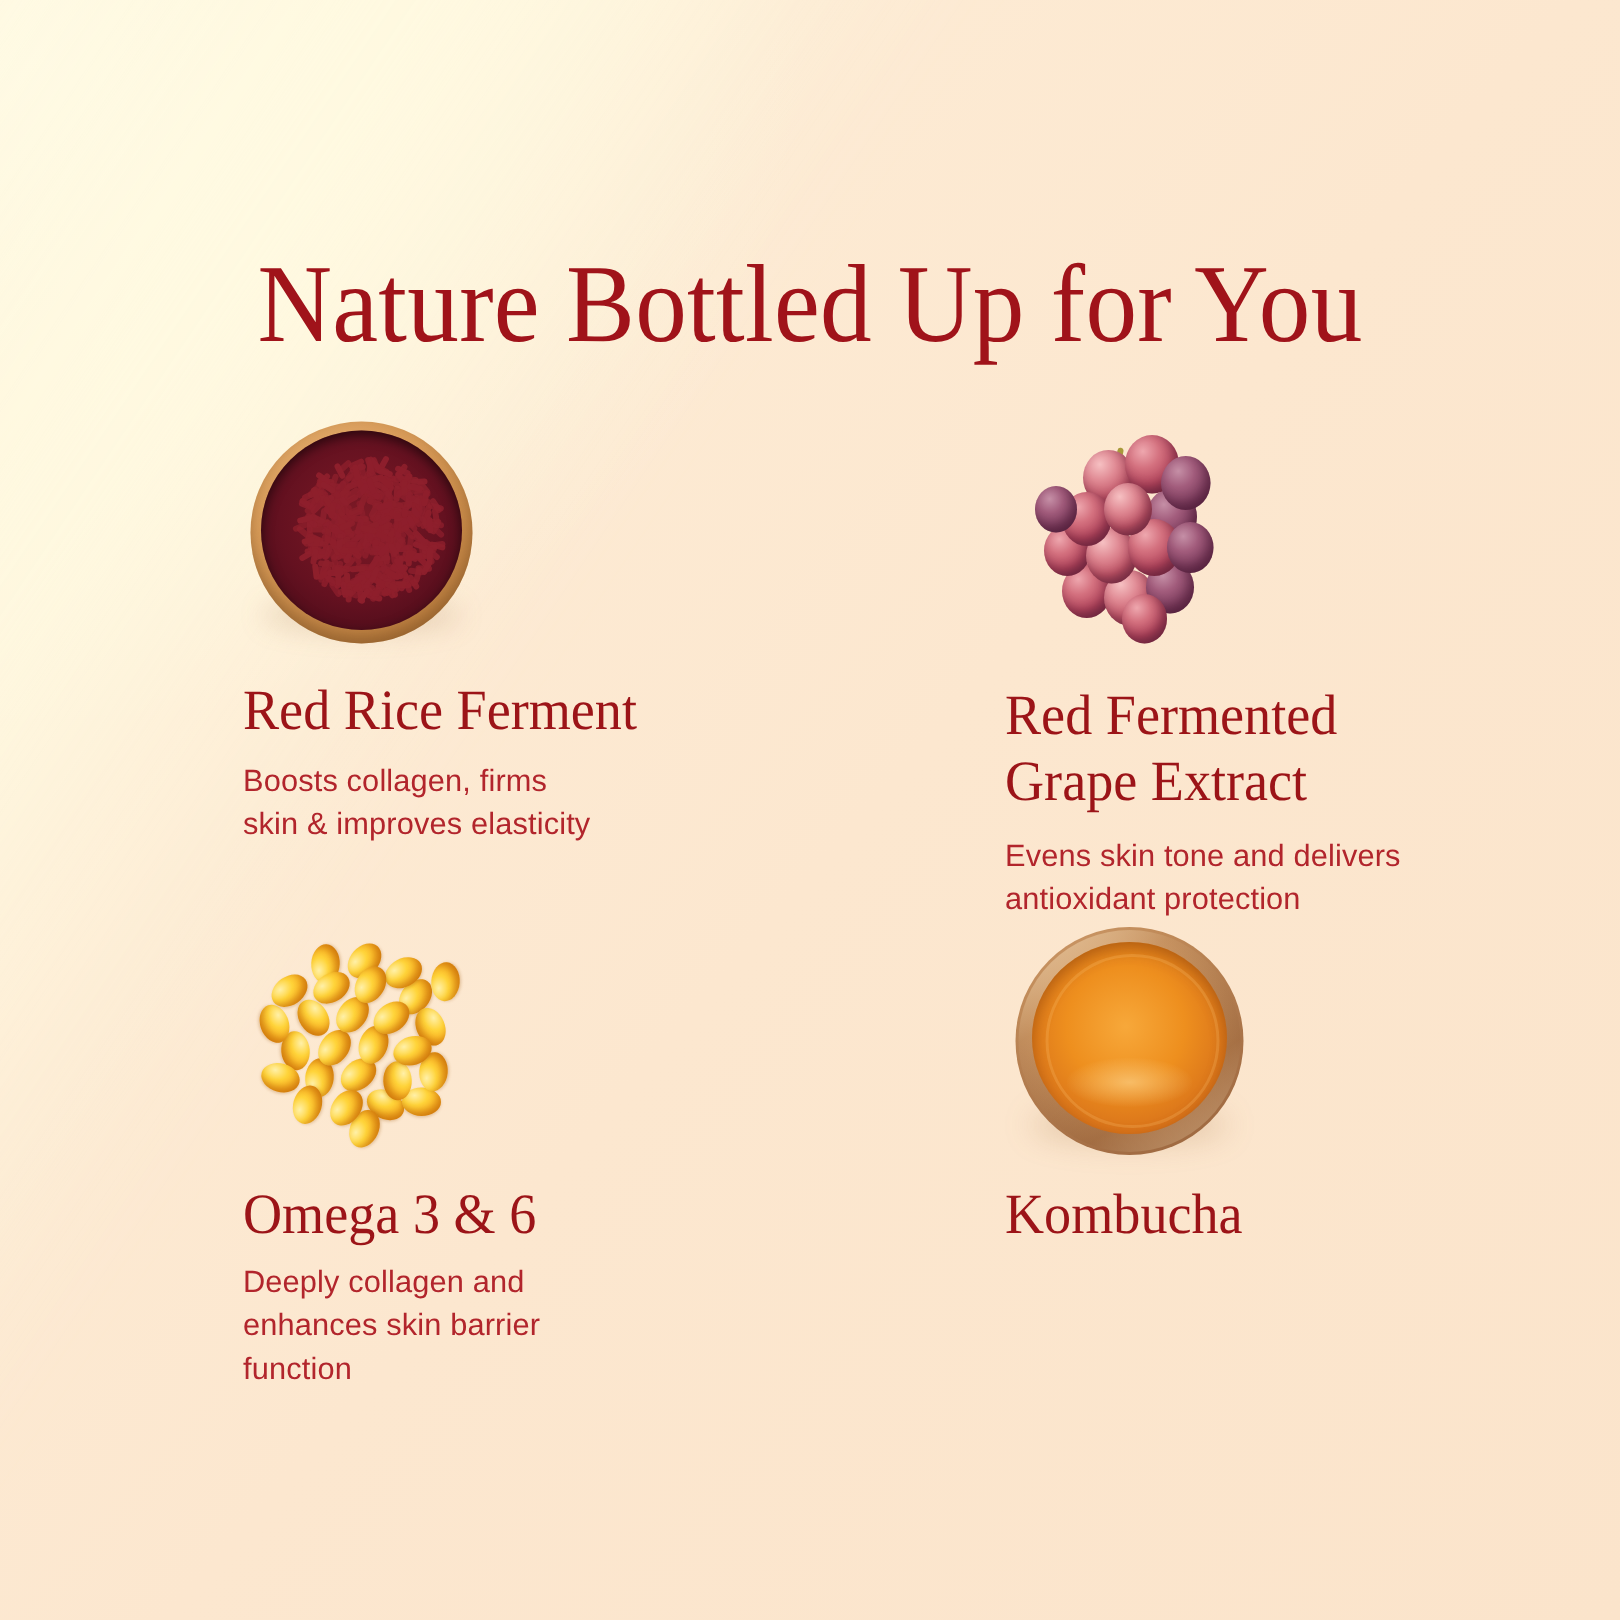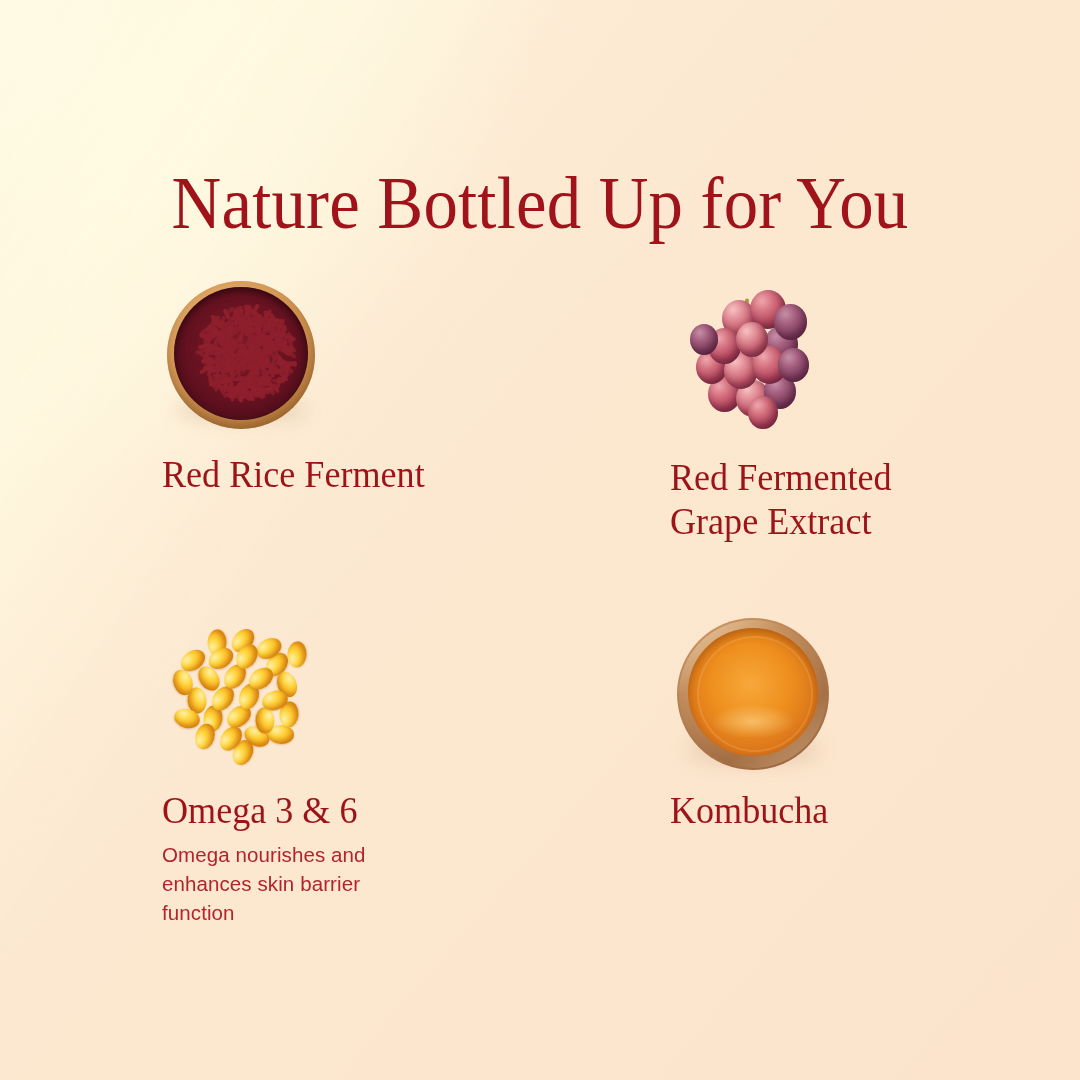--- a/index.html
+++ b/index.html
@@ -670,20 +670,22 @@
               <div class="rice" style="left: 40.1px; top: 71px; background: rgb(142, 31, 44); transform: rotate(30deg); opacity: 0.78;"></div>
               <div class="rice" style="left: 56.4px; top: 74.4px; background: rgb(142, 31, 44); transform: rotate(179deg); opacity: 0.82;"></div>
               <div class="rice" style="left: 68.4px; top: 61.7px; background: rgb(142, 31, 44); transform: rotate(158deg); opacity: 0.89;"></div>
               <div class="rice" style="left: 66.2px; top: 63.5px; background: rgb(142, 31, 44); transform: rotate(14deg); opacity: 0.73;"></div>
               <div class="rice" style="left: 50.5px; top: 106.1px; background: rgb(142, 31, 44); transform: rotate(5deg); opacity: 0.77;"></div>
               <div class="rice" style="left: 47px; top: 72.1px; background: rgb(142, 31, 44); transform: rotate(94deg); opacity: 0.86;"></div>
             </div>
         </div>
       </div>
       <h2 class="item-title">Red Rice Ferment</h2>
+      <p class="item-desc">Boosts collagen, firms
+skin &amp; improves elasticity</p>
     </div>
 
     <div class="cell cell-tr">
       <div class="figure">
         <div class="grapes-wrap" id="grapesArt">
             <div class="stem" style="left: 62px; top: 14px; width: 4px; height: 52px; transform: rotate(12deg);"></div>
             <div class="stem" style="left: 54px; top: 48px; width: 3px; height: 40px; transform: rotate(-16deg);"></div>
             <div class="stem" style="left: 70px; top: 44px; width: 3px; height: 36px; transform: rotate(14deg);"></div>
             <div class="grape light" style="left: 44px; top: 16px; width: 34px; height: 37px; z-index: 10;"></div>
             <div class="grape" style="left: 72px; top: 6px; width: 36px; height: 39px; z-index: 11;"></div>
@@ -697,20 +699,22 @@
             <div class="grape dark" style="left: 100px; top: 64px; width: 31px; height: 34px; z-index: 14;"></div>
             <div class="grape" style="left: 30px; top: 92px; width: 33px; height: 36px; z-index: 10;"></div>
             <div class="grape light" style="left: 58px; top: 96px; width: 34px; height: 37px; z-index: 11;"></div>
             <div class="grape dark" style="left: 86px; top: 90px; width: 32px; height: 35px; z-index: 12;"></div>
             <div class="grape dark" style="left: 12px; top: 40px; width: 28px; height: 31px; z-index: 13;"></div>
             <div class="grape" style="left: 70px; top: 112px; width: 30px; height: 33px; z-index: 14;"></div>
           </div>
       </div>
       <h2 class="item-title">Red Fermented
 Grape Extract</h2>
+      <p class="item-desc">Evens skin tone and delivers
+antioxidant protection</p>
     </div>
 
     <div class="cell cell-bl">
       <div class="figure">
         <div class="caps-wrap" id="capsArt">
             <div class="capsule" style="left: 40px; top: 4px; transform: rotate(-87deg); z-index: 5;"></div>
             <div class="capsule" style="left: 66px; top: 2px; transform: rotate(-48deg); z-index: 6;"></div>
             <div class="capsule" style="left: 92px; top: 10px; transform: rotate(-28deg); z-index: 7;"></div>
             <div class="capsule" style="left: 16px; top: 22px; transform: rotate(-35deg); z-index: 8;"></div>
             <div class="capsule" style="left: 44px; top: 20px; transform: rotate(-32deg); z-index: 9;"></div>
@@ -732,21 +736,21 @@
             <div class="capsule" style="left: 88px; top: 82px; transform: rotate(88deg); z-index: 7;"></div>
             <div class="capsule" style="left: 112px; top: 76px; transform: rotate(-85deg); z-index: 8;"></div>
             <div class="capsule" style="left: 28px; top: 98px; transform: rotate(-74deg); z-index: 9;"></div>
             <div class="capsule" style="left: 54px; top: 100px; transform: rotate(-53deg); z-index: 10;"></div>
             <div class="capsule" style="left: 80px; top: 98px; transform: rotate(26deg); z-index: 5;"></div>
             <div class="capsule" style="left: 104px; top: 96px; transform: rotate(1deg); z-index: 6;"></div>
             <div class="capsule" style="left: 66px; top: 114px; transform: rotate(-65deg); z-index: 7;"></div>
           </div>
       </div>
       <h2 class="item-title">Omega 3 &amp; 6</h2>
-      <p class="item-desc">Omega nourishes and
+      <p class="item-desc">Deeply collagen and
 enhances skin barrier
 function</p>
     </div>
 
     <div class="cell cell-br">
       <div class="figure">
         <div class="kombucha-wrap">
           <div class="glass-shadow"></div>
           <div class="glass-outer"></div>
           <div class="glass-rim-hl"></div>

